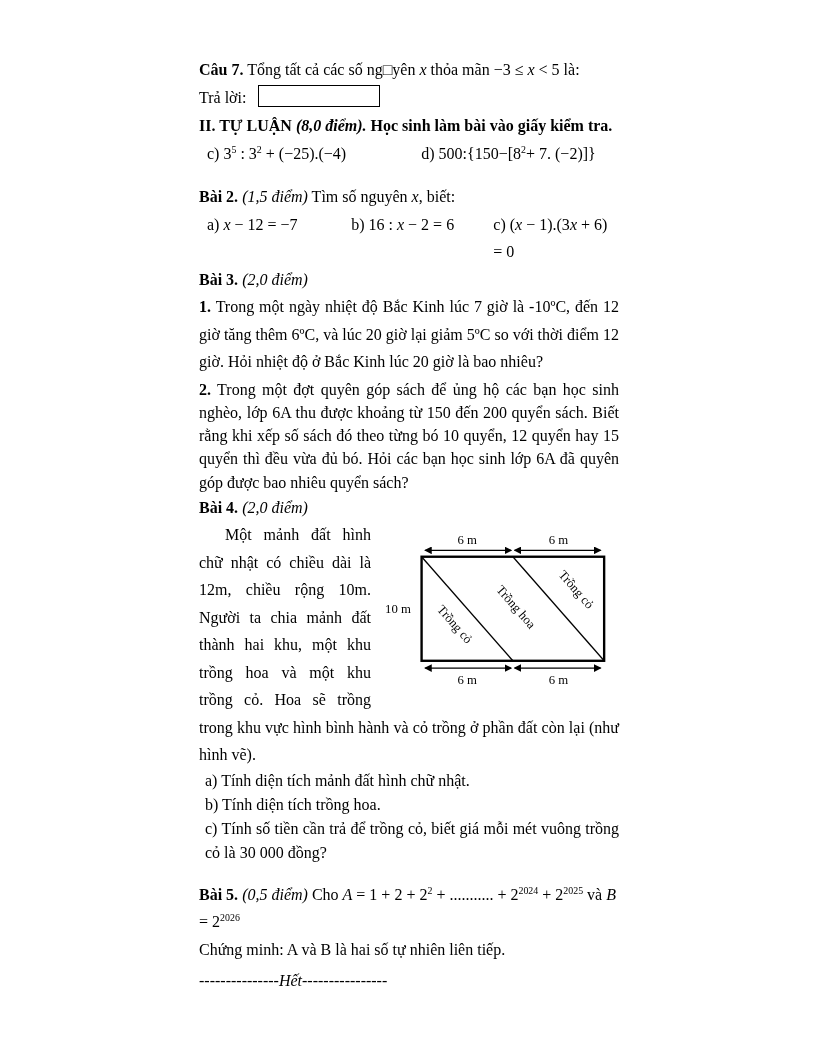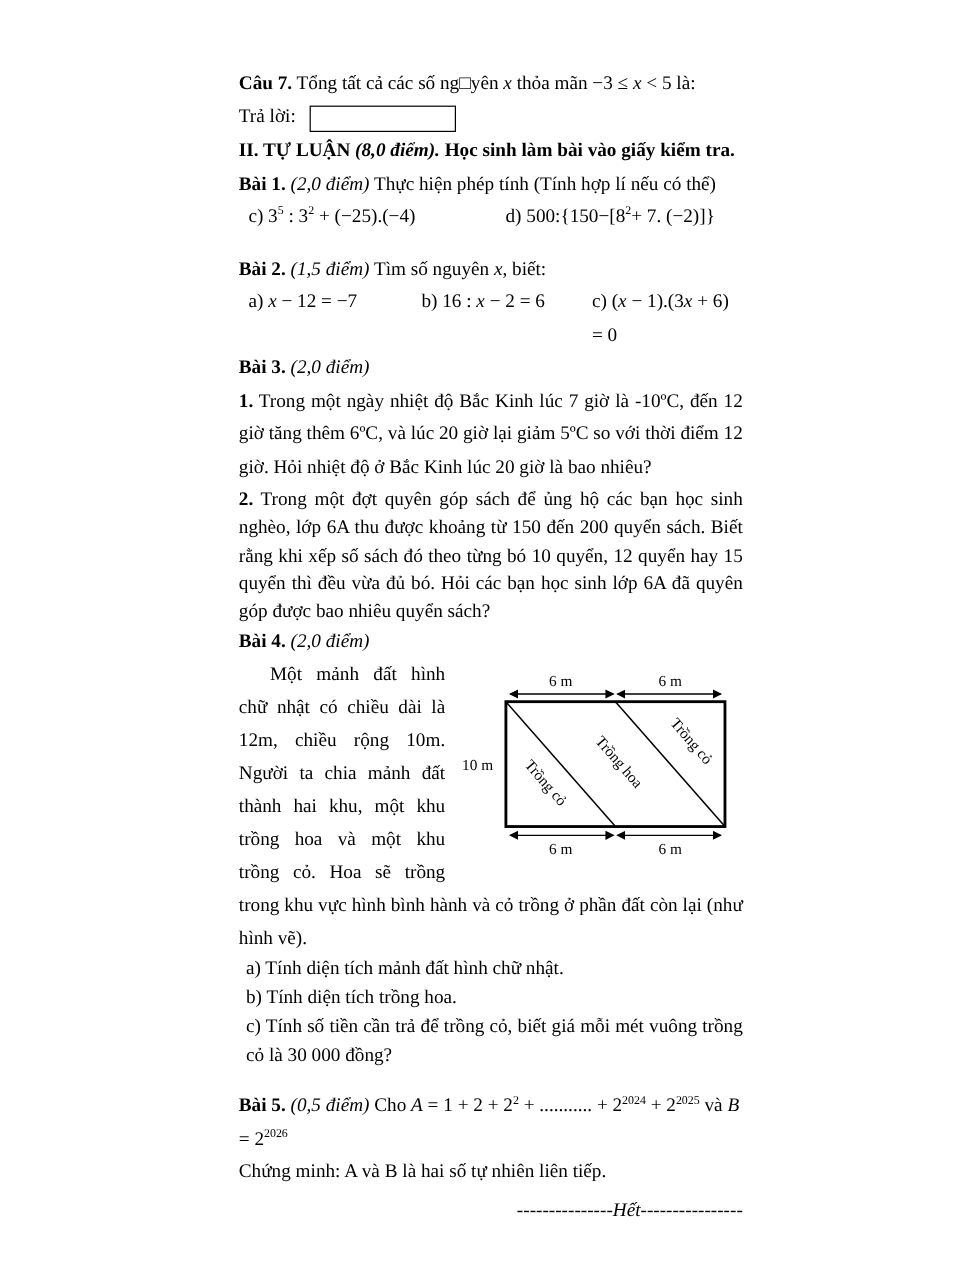--- a/index.html
+++ b/index.html
@@ -9,61 +9,57 @@
     font-family:"Liberation Serif", serif; font-size:16px;
     position:relative; overflow:hidden; margin:0 auto;
   }
   .content { padding:56px 111px 0 113px; }
   p, .row { line-height:1.72; }
   b { font-weight:bold; }
   .it { font-style:italic; }
   i { font-style:italic; }
   sup { font-size:0.62em; line-height:0; }
   .bold { font-weight:bold; }
-  .answer-row { margin:1px 0 2px 0; line-height:1.6; display:flex; align-items:flex-end; }
+  .answer-row { margin:1px 0 2px 0; line-height:1.6; display:flex; align-items:flex-start; }
   .answer-box {
     display:inline-block; width:122px; height:22px;
     border:1px solid #000; margin-left:12px; background:#fff;
   }
   .grid2 { display:grid; grid-template-columns:52% 48%; padding-left:8px; }
   .grid3 { display:grid; grid-template-columns:35% 34.5% 30.5%; padding-left:8px; }
   .para { text-align:justify; }
   .lh-tight { line-height:1.45; }
   .mt2 { margin-top:2px; }
   .mt4 { margin-top:16px; }
   .bai4-body { overflow:visible; }
   .figure { float:right; width:236px; margin:12px 0 4px 12px; }
   .figure svg { display:block; }
   .bai4-item { padding-left:6px; line-height:1.5; }
   .indent { text-indent:26px; }
-  .footer { text-align:right; font-style:italic; margin-top:4px; }
+  .footer { text-align:left; font-style:italic; margin-top:4px; }
   .meas { stroke:#000; stroke-width:1.2; }
   .diag { stroke:#000; stroke-width:1.4; }
   .figtext { font-family:"Liberation Serif", serif; font-size:14px; fill:#000; }
 </style>
 </head>
 <body>
 
 <div class="page">
   <div class="content">
 
     <p>
       <b>Câu 7.</b><span><span> Tổng tất cả các số ng□yên </span><span class="it">x</span><span>  thỏa mãn  −3 ≤ </span><span class="it">x</span><span> &lt; 5 là:</span></span>
     </p>
     <div class="answer-row">
       <span>Trả lời:</span>
       <span class="answer-box"></span>
     </div>
 
     <p class="bold"><span>II. TỰ LUẬN </span><span class="it">(8,0 điểm).</span><span> Học sinh làm bài vào giấy kiểm tra.</span></p>
 
-    <p>
-      <b>Bài 1.</b>
-      <i>(2,0 điểm)</i><span> Thực hiện phép tính (Tính hợp lí nếu có thể)</span>
-    </p>
     <div class="row grid2">
       <span><span>c)  3</span><sup>5</sup><span> : 3</span><sup>2</sup><span> + (−25).(−4)</span></span>
       <span><span>d)  500:{150−[8</span><sup>2</sup><span>+ 7. (−2)]}</span></span>
     </div>
 
     <p class="mt4">
       <b>Bài 2.</b>
       <i>(1,5 điểm)</i><span><span>  Tìm số nguyên </span><span class="it">x</span><span>, biết:</span></span>
     </p>
     <div class="row grid3">

